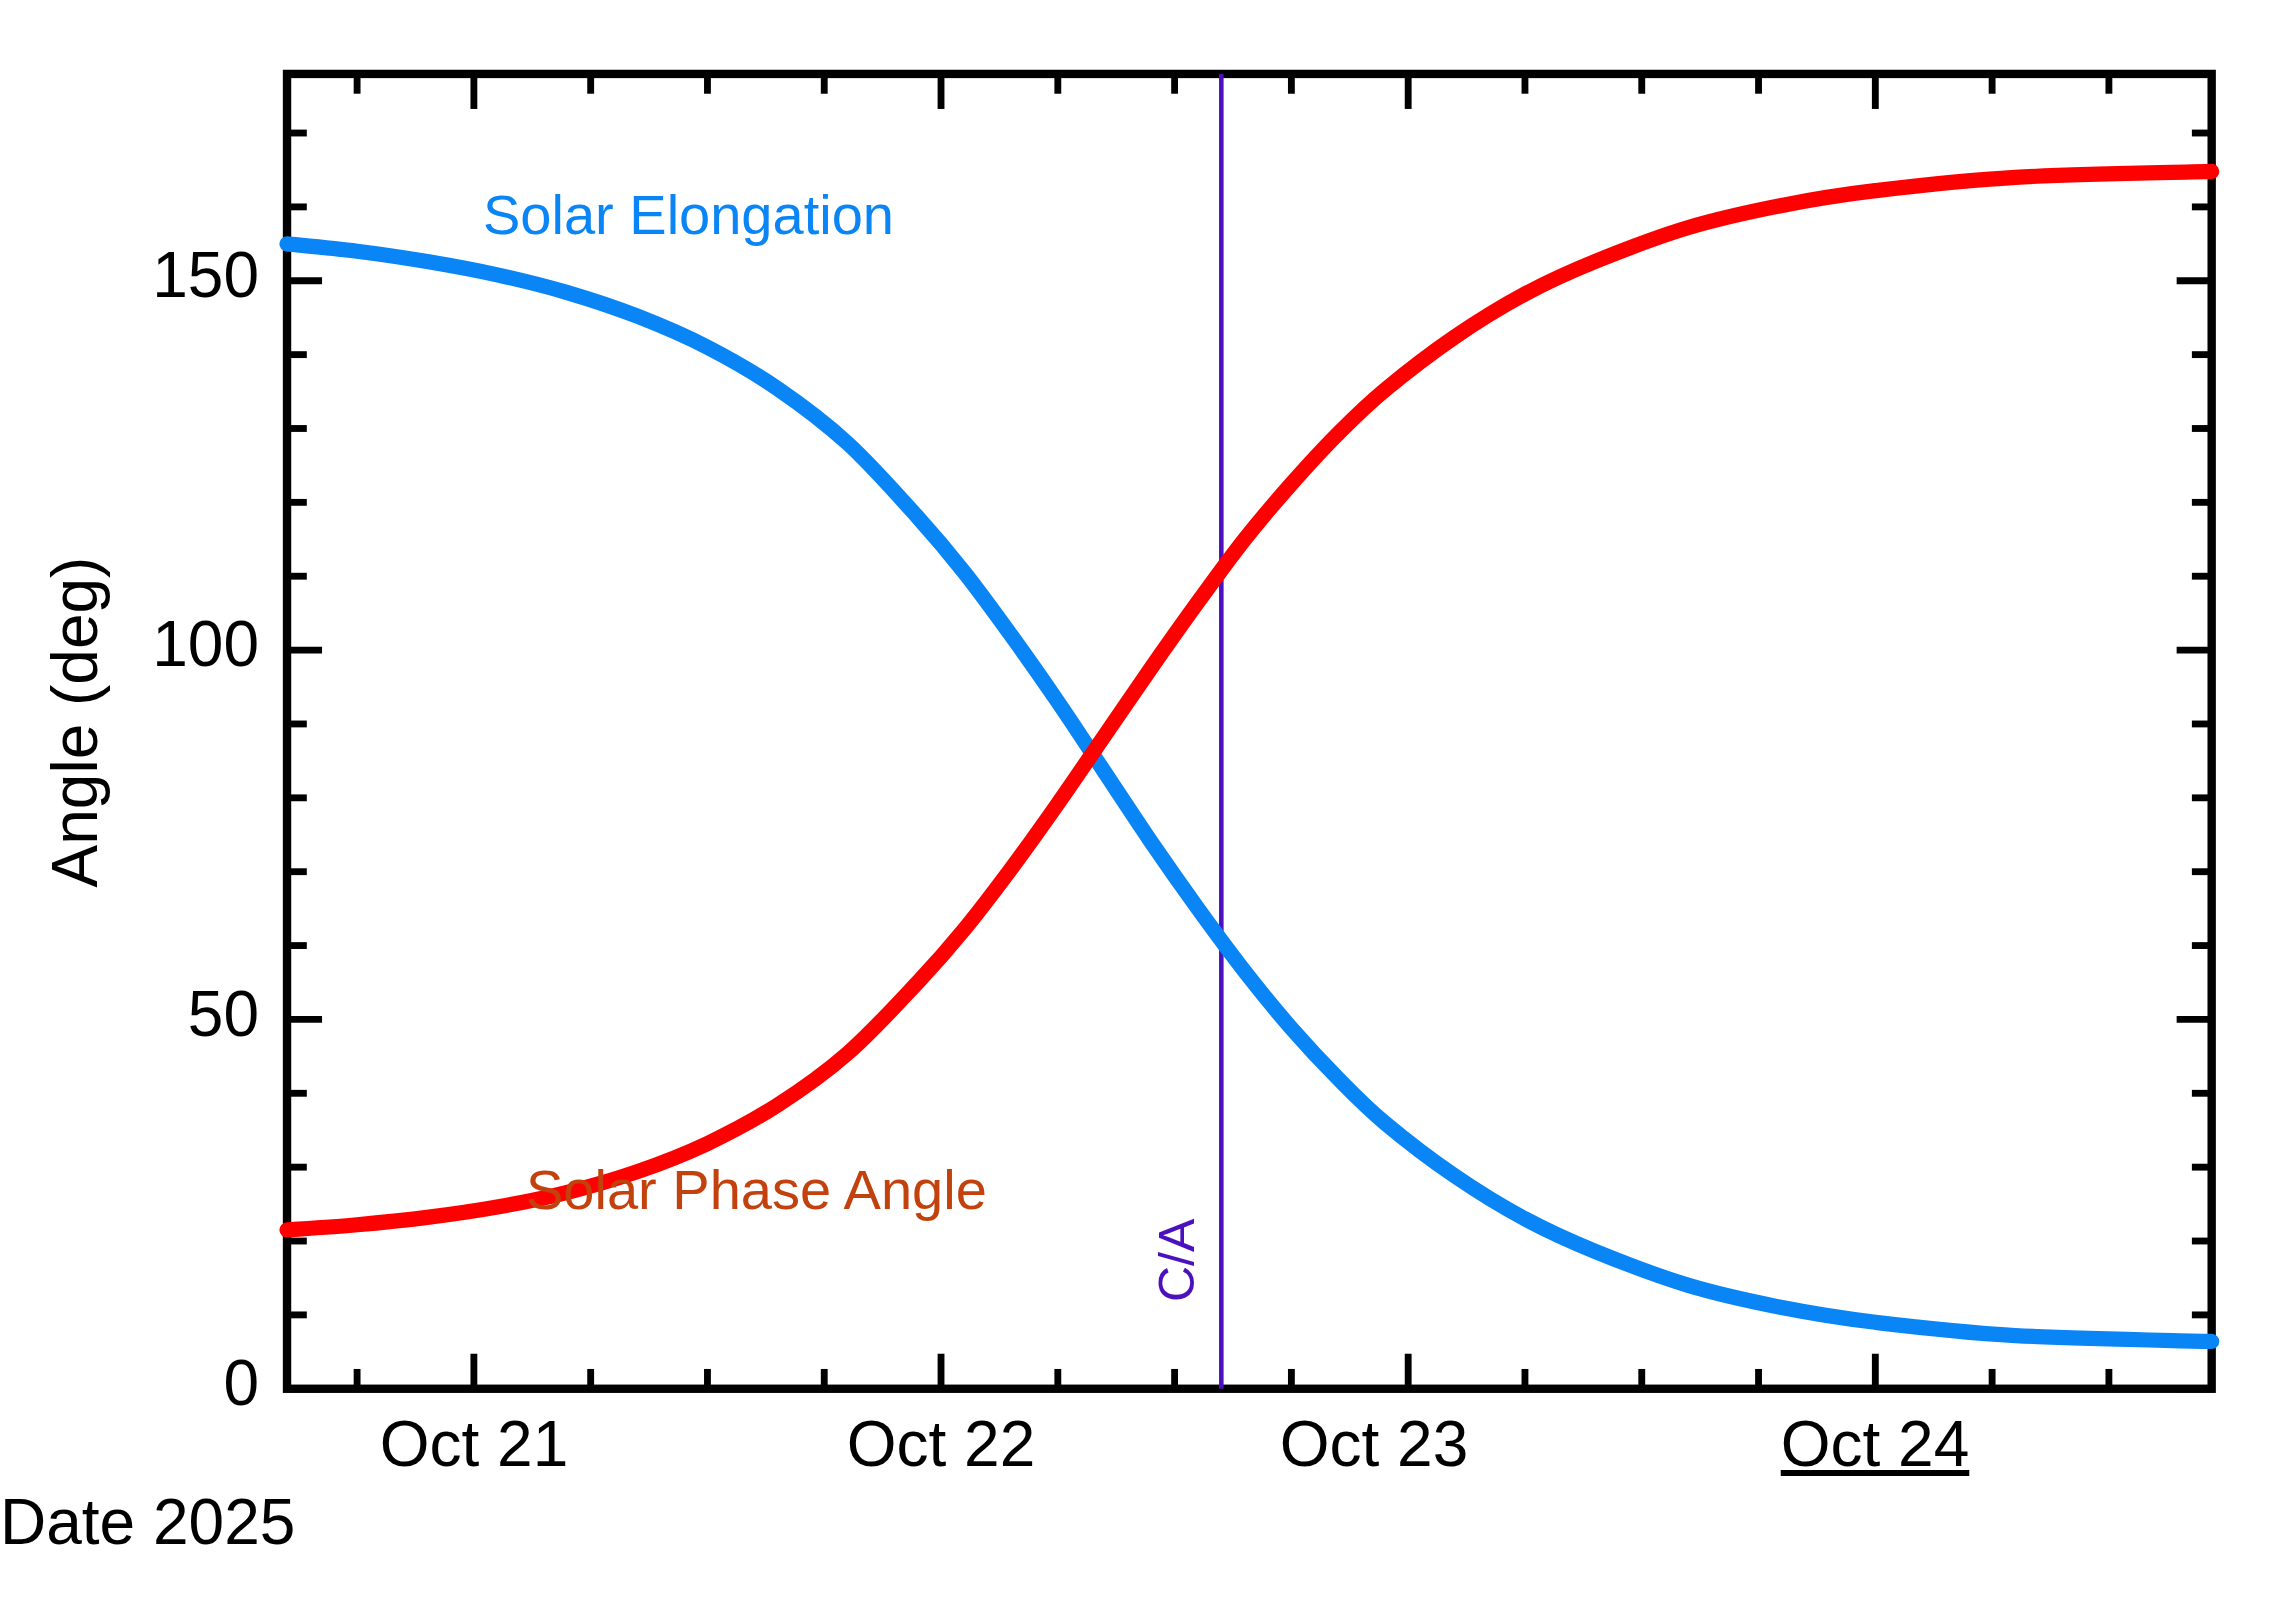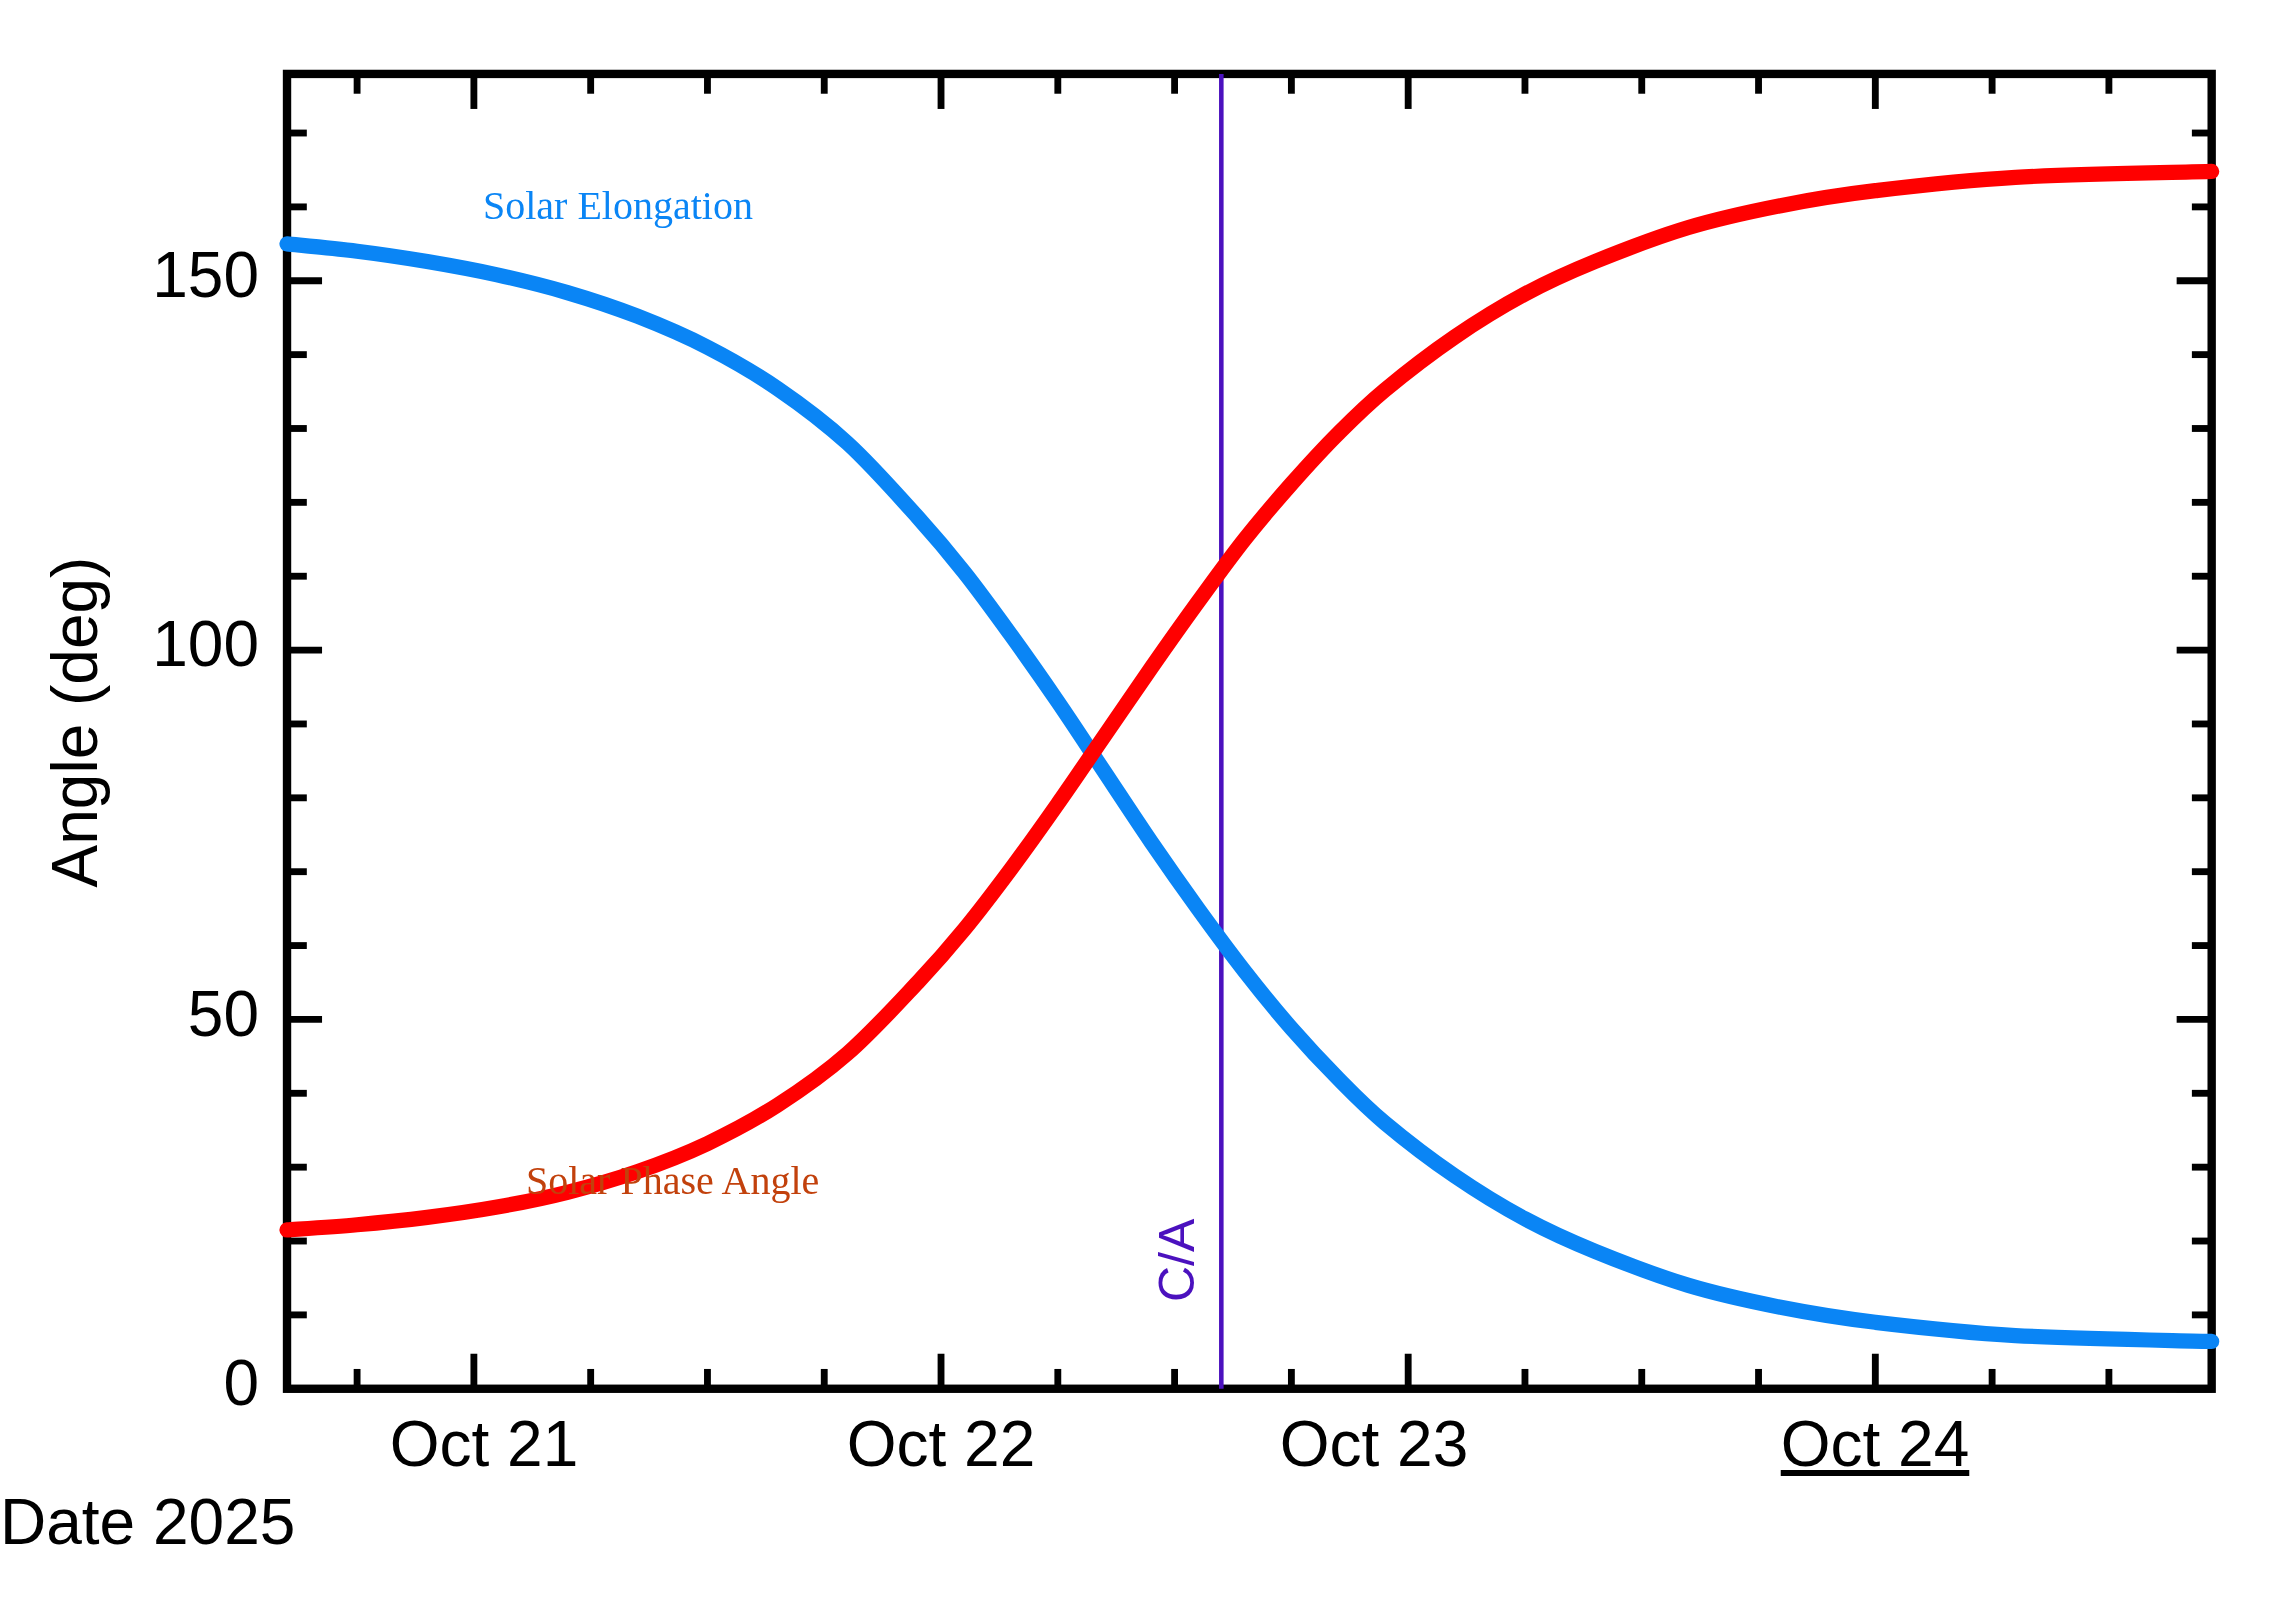--- a/index.html
+++ b/index.html
@@ -37,23 +37,22 @@
     position:absolute;
     top:1407px;
     font-size:64px;
     color:#000;
     text-align:center;
     white-space:nowrap;
     transform:translateX(-50%);
   }
   .series-label{
     position:absolute;
-    font-size:40px;
+    font-size:56px;
     white-space:nowrap;
-    font-family:Liberation Serif, serif;
   }
   .ca-label{
     position:absolute;
     font-size:50px;
     white-space:nowrap;
     transform-origin:left bottom;
     transform:rotate(-90deg);
   }
   svg{position:absolute;left:0;top:0;}
 </style>
@@ -141,21 +140,21 @@
       <line x1="1604.184466019418" y1="97" x2="1604.184466019418" y2="1824" stroke="#4B11BE" stroke-width="6"></line>
       <path d="M 377.0 320.2 C 392.3 321.8, 438.4 326.0, 469.0 329.9 C 499.7 333.7, 530.4 338.3, 561.1 343.4 C 591.8 348.6, 622.4 354.1, 653.1 360.9 C 683.8 367.7, 714.5 375.1, 745.2 384.2 C 775.8 393.2, 806.5 403.3, 837.2 415.2 C 867.9 427.2, 898.6 440.1, 929.2 456.0 C 959.9 471.8, 990.6 489.3, 1021.3 510.3 C 1052.0 531.3, 1082.6 554.0, 1113.3 582.1 C 1144.0 610.2, 1179.8 650.8, 1205.3 679.1 C 1230.9 707.4, 1246.3 726.0, 1266.7 751.9 C 1287.2 777.8, 1307.6 806.1, 1328.1 834.4 C 1348.5 862.7, 1369.0 891.8, 1389.4 921.7 C 1409.9 951.6, 1430.3 983.1, 1450.8 1013.9 C 1471.2 1044.6, 1491.7 1076.1, 1512.1 1106.0 C 1532.6 1135.9, 1553.1 1165.1, 1573.5 1193.4 C 1594.0 1221.7, 1614.4 1249.6, 1634.9 1275.8 C 1655.3 1302.0, 1675.8 1327.1, 1696.2 1350.5 C 1716.7 1374.0, 1737.1 1395.8, 1757.6 1416.5 C 1778.0 1437.2, 1793.4 1453.4, 1818.9 1474.7 C 1844.5 1496.1, 1880.3 1523.6, 1911.0 1544.6 C 1941.7 1565.6, 1972.3 1584.4, 2003.0 1600.8 C 2033.7 1617.3, 2059.3 1629.0, 2095.1 1643.5 C 2130.9 1658.1, 2176.9 1675.9, 2217.8 1688.2 C 2258.7 1700.5, 2299.6 1709.2, 2340.5 1717.3 C 2381.4 1725.4, 2412.1 1730.5, 2463.2 1736.7 C 2514.3 1742.8, 2573.7 1749.9, 2647.3 1754.1 C 2720.9 1758.3, 2862.0 1760.6, 2905.0 1761.9" fill="none" stroke="#0A85F5" stroke-width="20" stroke-linecap="round" stroke-linejoin="round"></path>
       <path d="M 377.0 1615.4 C 392.3 1614.3, 438.4 1611.4, 469.0 1608.6 C 499.7 1605.9, 530.4 1602.8, 561.1 1598.9 C 591.8 1595.0, 622.4 1590.8, 653.1 1585.3 C 683.8 1579.8, 714.5 1573.7, 745.2 1565.9 C 775.8 1558.2, 806.5 1549.4, 837.2 1538.8 C 867.9 1528.1, 898.6 1516.4, 929.2 1501.9 C 959.9 1487.3, 990.6 1471.2, 1021.3 1451.4 C 1052.0 1431.7, 1082.6 1410.4, 1113.3 1383.5 C 1144.0 1356.7, 1179.8 1317.5, 1205.3 1290.4 C 1230.9 1263.2, 1246.3 1245.4, 1266.7 1220.5 C 1287.2 1195.6, 1307.6 1168.5, 1328.1 1141.0 C 1348.5 1113.5, 1369.0 1084.7, 1389.4 1055.6 C 1409.9 1026.5, 1430.3 996.1, 1450.8 966.3 C 1471.2 936.6, 1491.7 906.3, 1512.1 877.1 C 1532.6 847.8, 1553.1 818.8, 1573.5 790.7 C 1594.0 762.6, 1614.4 734.1, 1634.9 708.2 C 1655.3 682.4, 1675.8 658.6, 1696.2 635.5 C 1716.7 612.4, 1737.1 590.0, 1757.6 569.5 C 1778.0 549.0, 1793.4 533.4, 1818.9 512.3 C 1844.5 491.1, 1880.3 463.4, 1911.0 442.4 C 1941.7 421.4, 1972.3 402.6, 2003.0 386.1 C 2033.7 369.6, 2059.3 358.0, 2095.1 343.4 C 2130.9 328.9, 2176.9 311.1, 2217.8 298.8 C 2258.7 286.5, 2299.6 277.8, 2340.5 269.7 C 2381.4 261.6, 2412.1 256.4, 2463.2 250.3 C 2514.3 244.2, 2573.7 237.0, 2647.3 232.8 C 2720.9 228.6, 2862.0 226.4, 2905.0 225.1" fill="none" stroke="#FF0000" stroke-width="20" stroke-linecap="round" stroke-linejoin="round"></path>
     </svg>
 
   <div id="labels">
       <div class="ytick-label" style="top: 1346px;">0</div>
       <div class="ytick-label" style="top: 977px; text-align: right;">50</div>
       <div class="ytick-label" style="top: 607px;">100</div>
       <div class="ytick-label" style="top: 238px;">150</div>
-      <div class="xtick-label" style="left: 484px;">Oct 21</div>
+      <div class="xtick-label" style="left: 474px;">Oct 21</div>
       <div class="xtick-label" style="left: 941px;">Oct 22</div>
       <div class="xtick-label" style="left: 1348px; margin-left: 26px;">Oct 23</div>
       <div class="xtick-label" style="left: 1875px; text-decoration: underline;">Oct 24</div>
       <div class="series-label" style="left: 483px; top: 182px; color: rgb(10, 133, 245);">Solar Elongation</div>
       <div class="series-label" style="left: 526px; top: 1157px; color: #c2410c;">Solar Phase Angle</div>
       <div class="ca-label" style="left: 1206px; top: 1244px; color: rgb(75, 17, 190);">C/A</div>
     </div>
 
 </div>
 

